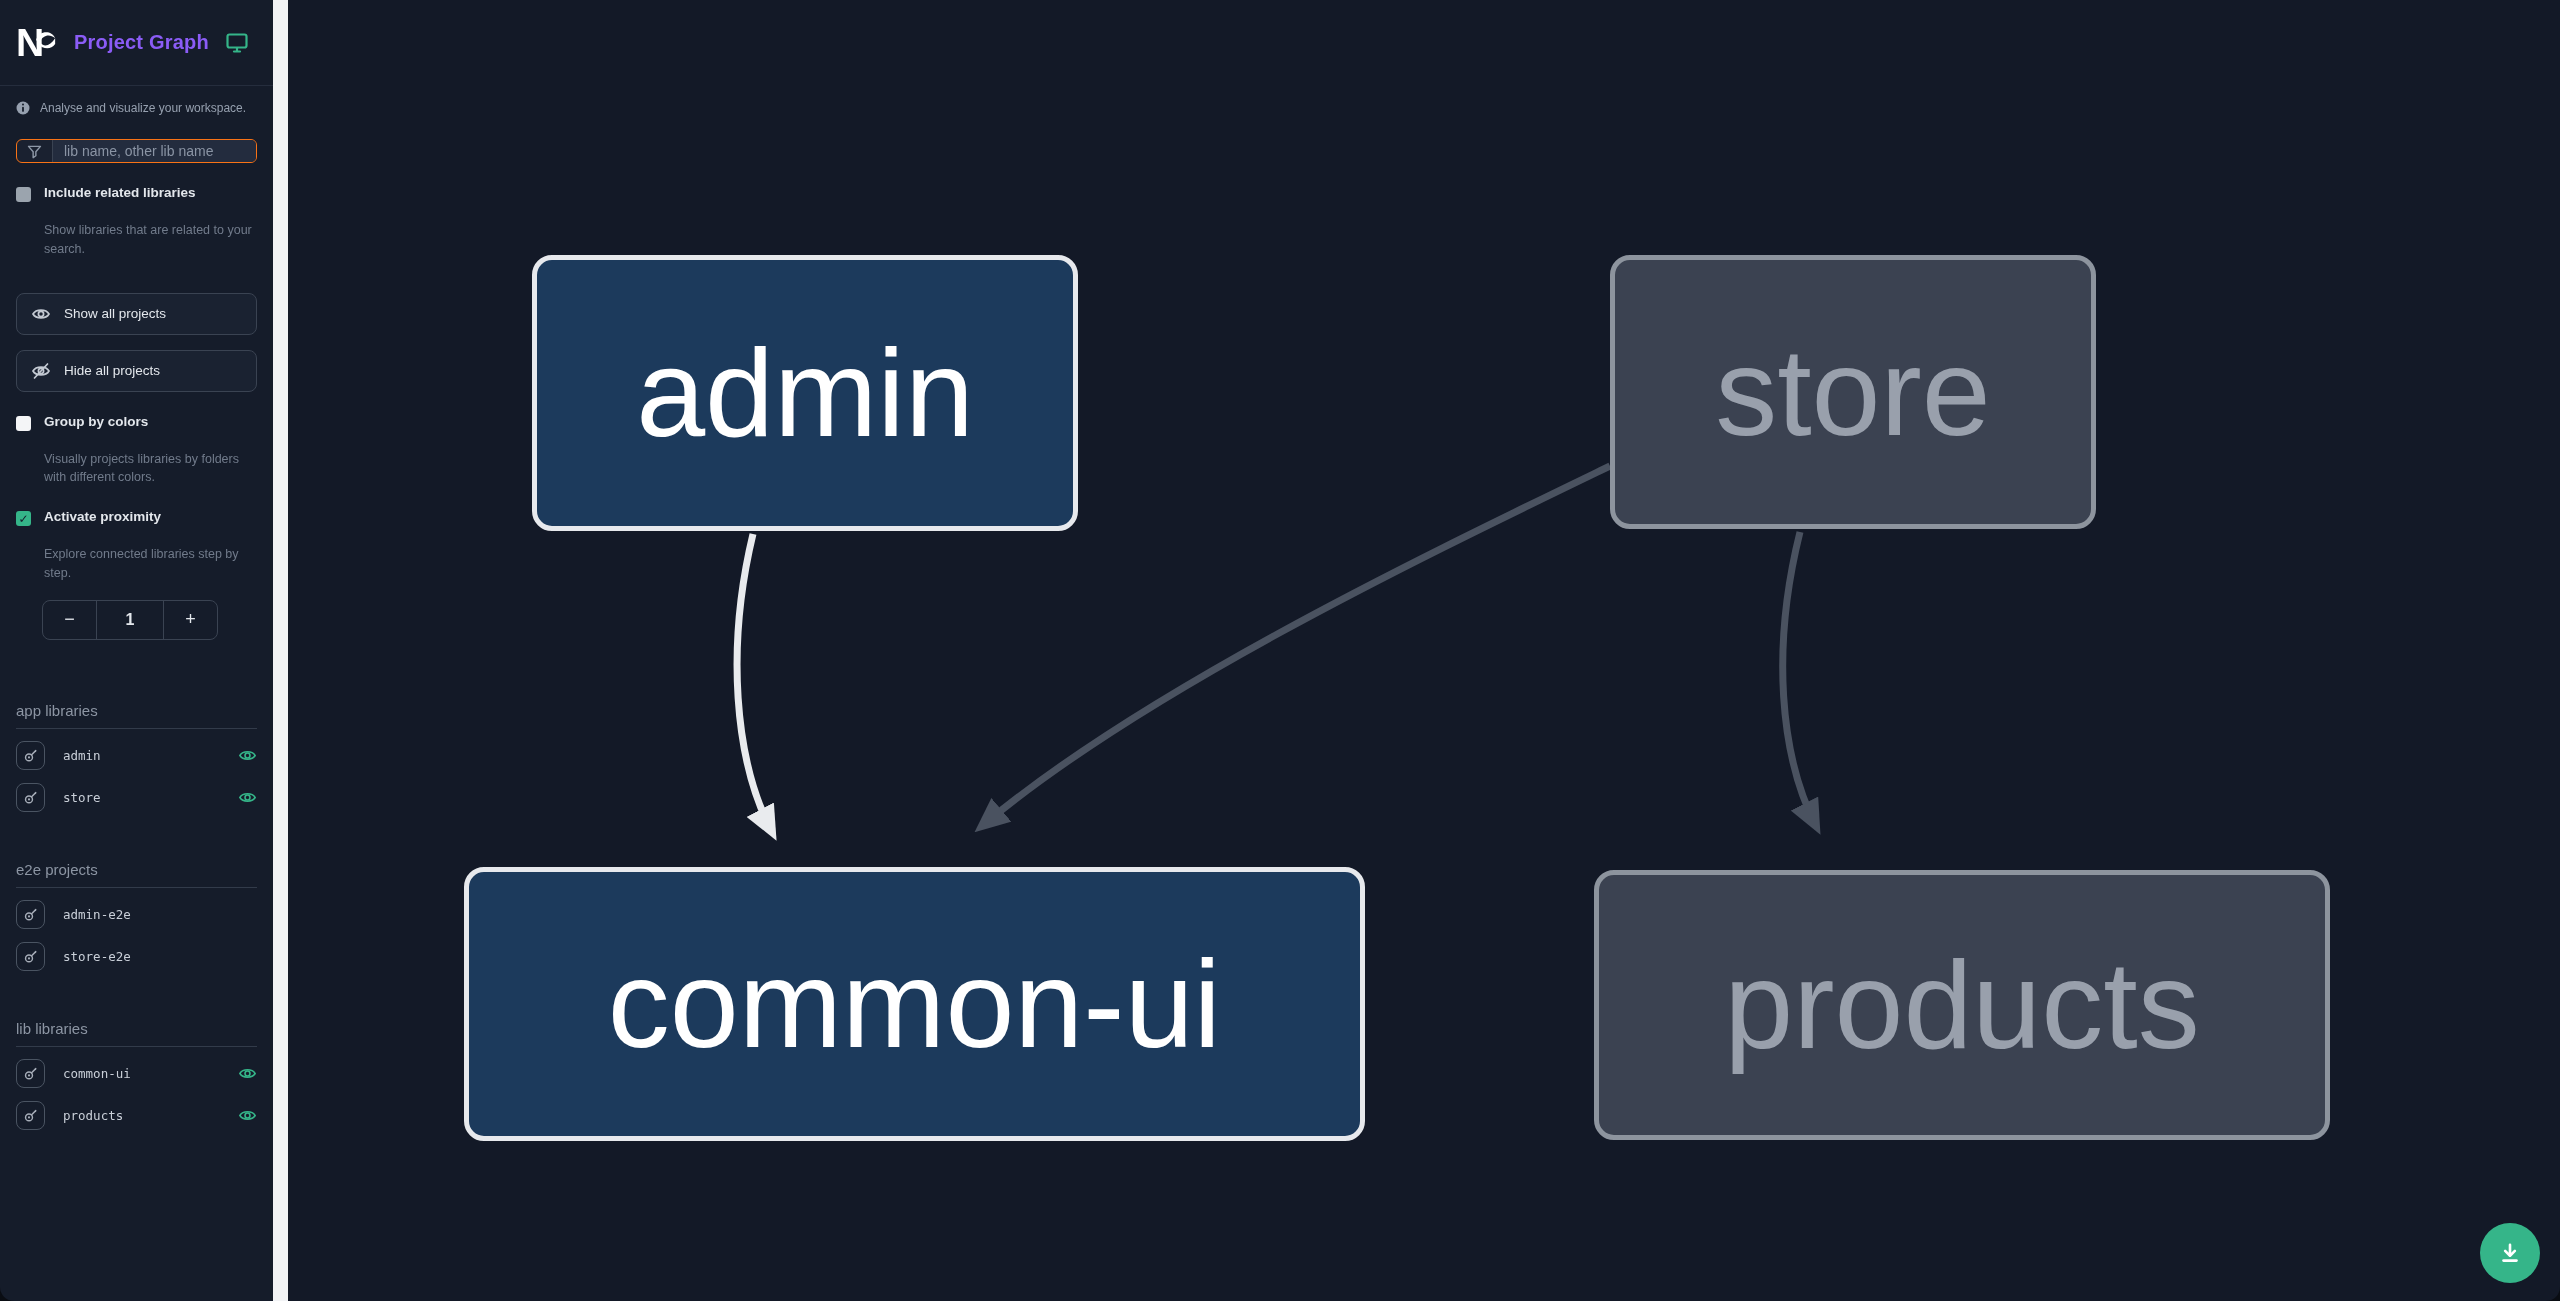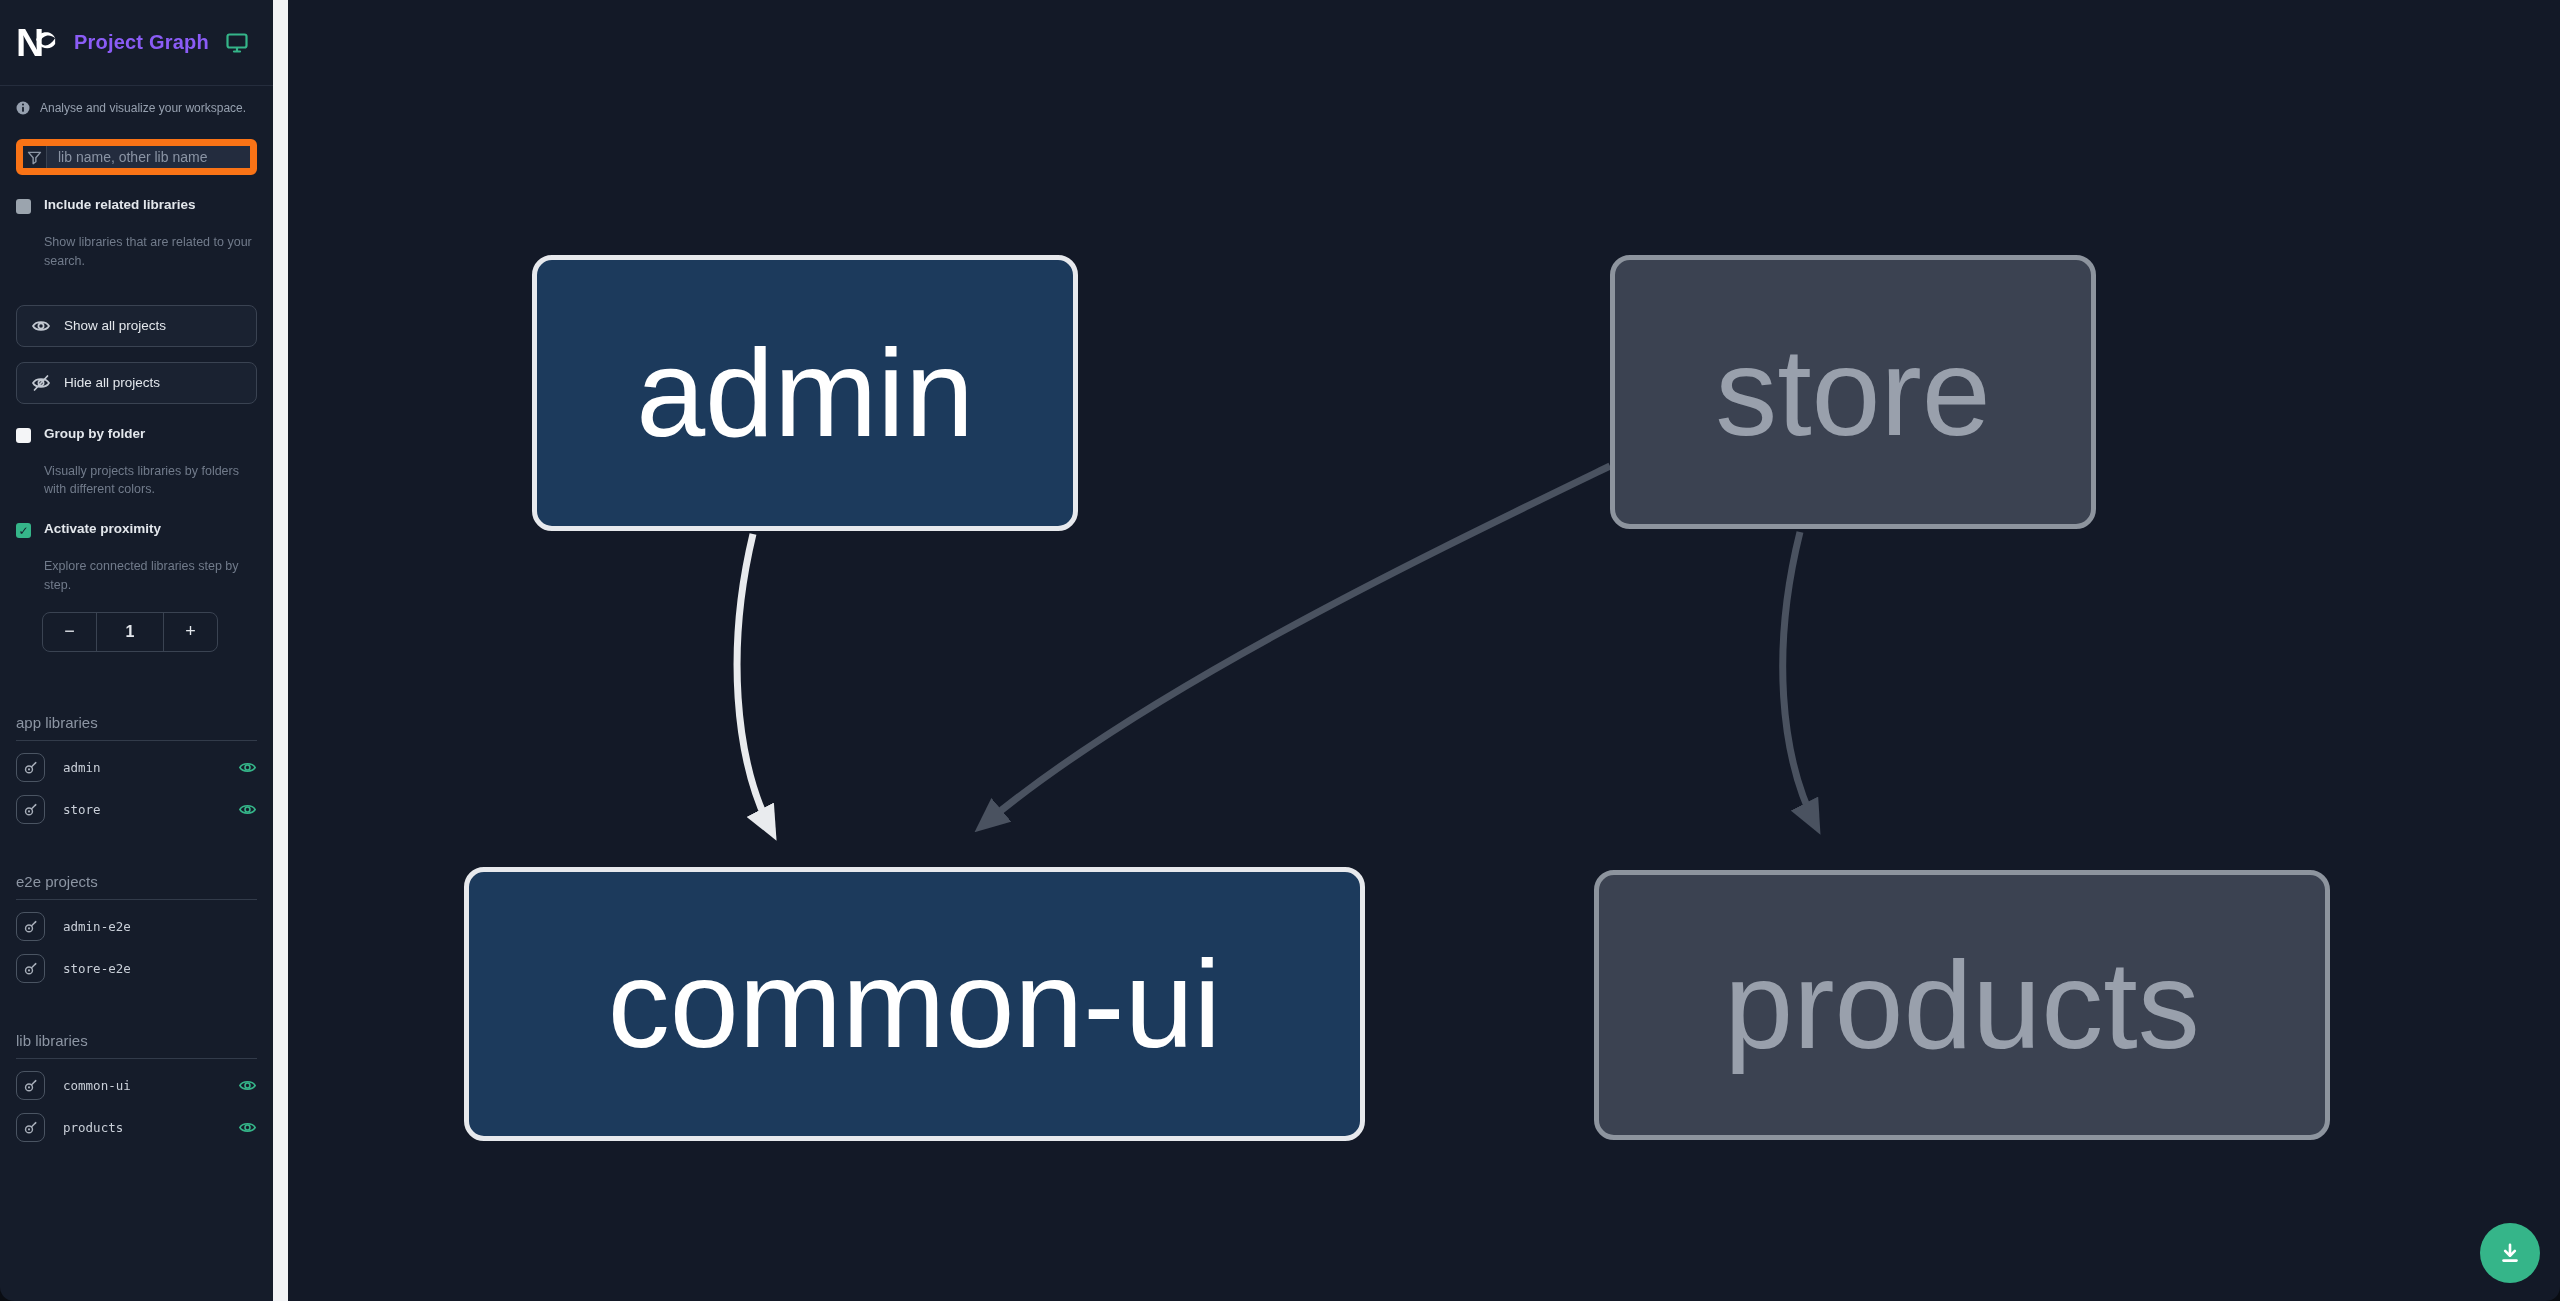--- a/index.html
+++ b/index.html
@@ -12,21 +12,21 @@
   .sb-header { height:86px; border-bottom:1px solid #252d3d; display:flex;
                align-items:center; padding:0 16px; }
   .nx-logo { width:42px; height:42px; flex:0 0 auto; }
   .sb-title { font-size:20px; font-weight:700; color:#8b5cf6; margin-left:16px; letter-spacing:.2px; }
   .monitor { margin-left:auto; margin-right:8px; width:24px; height:24px; cursor:pointer; }
 
   .tagline { margin:15px 16px 0; display:flex; align-items:center; gap:10px;
              color:#96a0af; font-size:12px; }
   .tagline svg { flex:0 0 auto; margin-top:-1px; }
 
-  .search { margin:24px 16px 0; height:36px; display:flex; border:7px solid #f97316;
+  .search { margin:24px 16px 0; height:24px; display:flex; border:1px solid #f97316;
             border-radius:6px; overflow:hidden; background:#1a2130; }
   .search-cell { width:36px; display:flex; align-items:center; justify-content:center;
                  border-right:1px solid #3a4352; color:#8d97a6; }
   .search input { flex:1; background:#232c3e; border:none; outline:none; color:#dfe3e9;
                   font-size:14px; padding:0 11px; font-family:"Liberation Sans",sans-serif; }
   .search input::placeholder { color:#8a94a4; }
 
   .toggle { margin:22px 16px 0; position:relative; padding-left:28px; }
   .cbox { position:absolute; left:0; top:2px; width:15px; height:15px; border-radius:3px;
           display:flex; align-items:center; justify-content:center; cursor:pointer;
@@ -137,21 +137,21 @@
     <svg width="20" height="20" viewBox="0 0 20 20" fill="none" stroke="currentColor" stroke-width="1.7">
       <path d="M2 10 C5 4.8 15 4.8 18 10 C15 15.2 5 15.2 2 10 Z"></path>
       <circle cx="10" cy="10" r="2.6"></circle>
       <path d="M3.5 17 L16.5 3" stroke-linecap="round"></path>
     </svg>
     <span>Hide all projects</span>
   </button>
 
   <div class="toggle">
     <span class="cbox white"></span>
-    <div class="tg-label">Group by folder</div>
+    <div class="tg-label">Group by colors</div>
     <div class="tg-desc">Visually projects libraries by folders with different colors.</div>
   </div>
 
   <div class="toggle">
     <span class="cbox green">✓</span>
     <div class="tg-label">Activate proximity</div>
     <div class="tg-desc">Explore connected libraries step by step.</div>
   </div>
 
   <div class="stepper">

